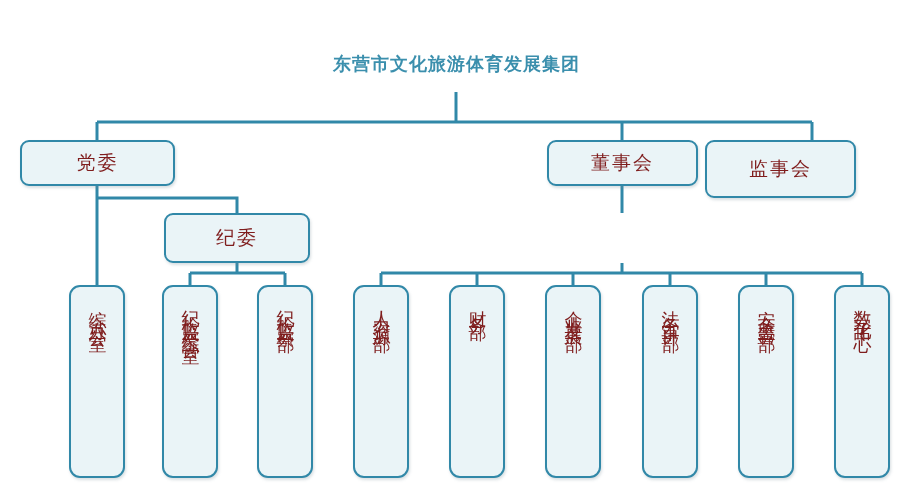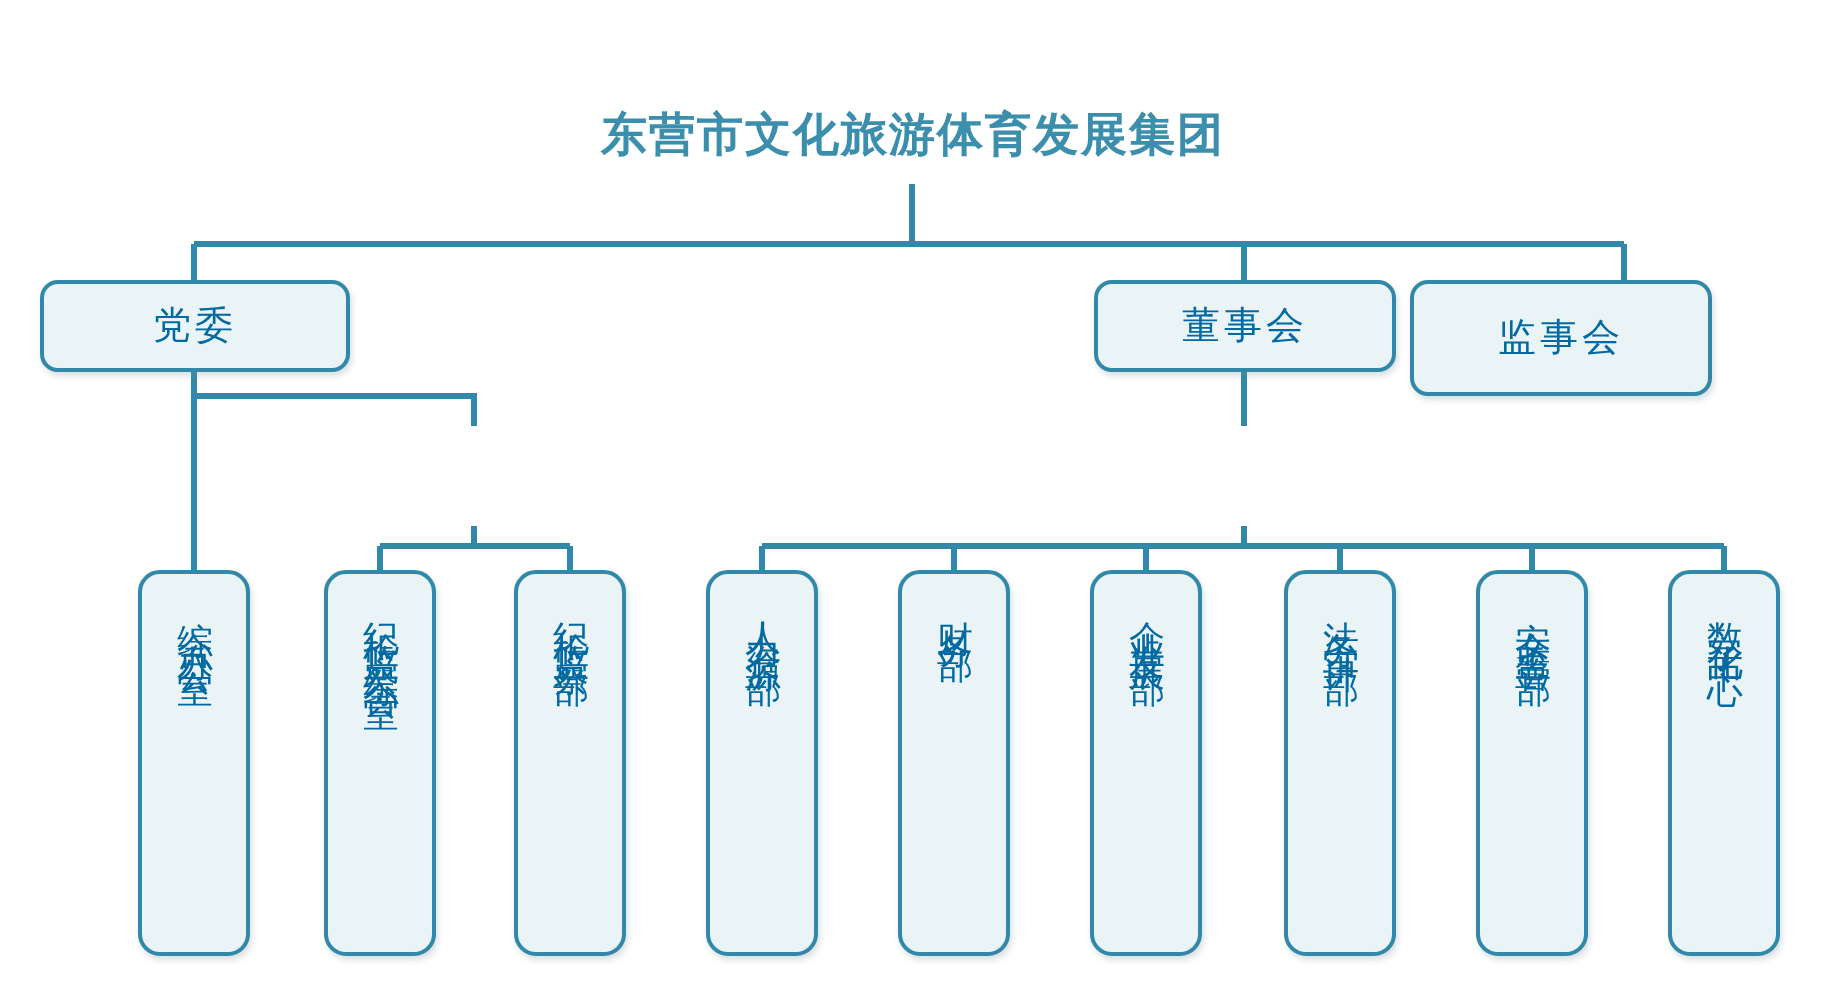--- a/index.html
+++ b/index.html
@@ -22,33 +22,33 @@
     width: 913px;
     height: 500px;
     pointer-events: none;
   }
   .chart-title {
     position: absolute;
     left: 0;
     top: 52px;
     width: 913px;
     text-align: center;
-    font-size: 23px;
+    font-size: 18px;
     font-weight: bold;
     letter-spacing: 1px;
     color: #3b8fad;
     white-space: nowrap;
   }
   .node {
     position: absolute;
     box-sizing: border-box;
     background: #eaf4f7;
     border: 2.5px solid #3188a8;
     border-radius: 9px;
-    color: #0369a1;
+    color: #7f1d1d;
     display: flex;
     align-items: center;
     justify-content: center;
     box-shadow: 1px 2px 3px rgba(120,140,150,0.28);
   }
   .node.horiz {
     font-size: 19px;
     letter-spacing: 2px;
   }
   .node.vert {
@@ -110,20 +110,23 @@
   </div>
 
   <div class="node horiz" style="left:547px; top:140px; width:151px; height:46px;text-align:center;">
     <span>董事会</span>
   </div>
 
   <div class="node horiz" style="left:705px; top:140px; width:151px; height:58px;">
     <span>监事会</span>
   </div>
 
+  <div class="node horiz" style="left:164px; top:213px; width:146px; height:50px;">
+    <span>纪委</span>
+  </div>
 
 
   <div class="node vert" style="left:69px; top:285px; width:56px; height:193px;">
     <span class="vtext">综合办公室</span>
   </div>
 
   <div class="node vert" style="left:162px; top:285px; width:56px; height:193px;">
     <span class="vtext">纪检监察综合室</span>
   </div>
 

